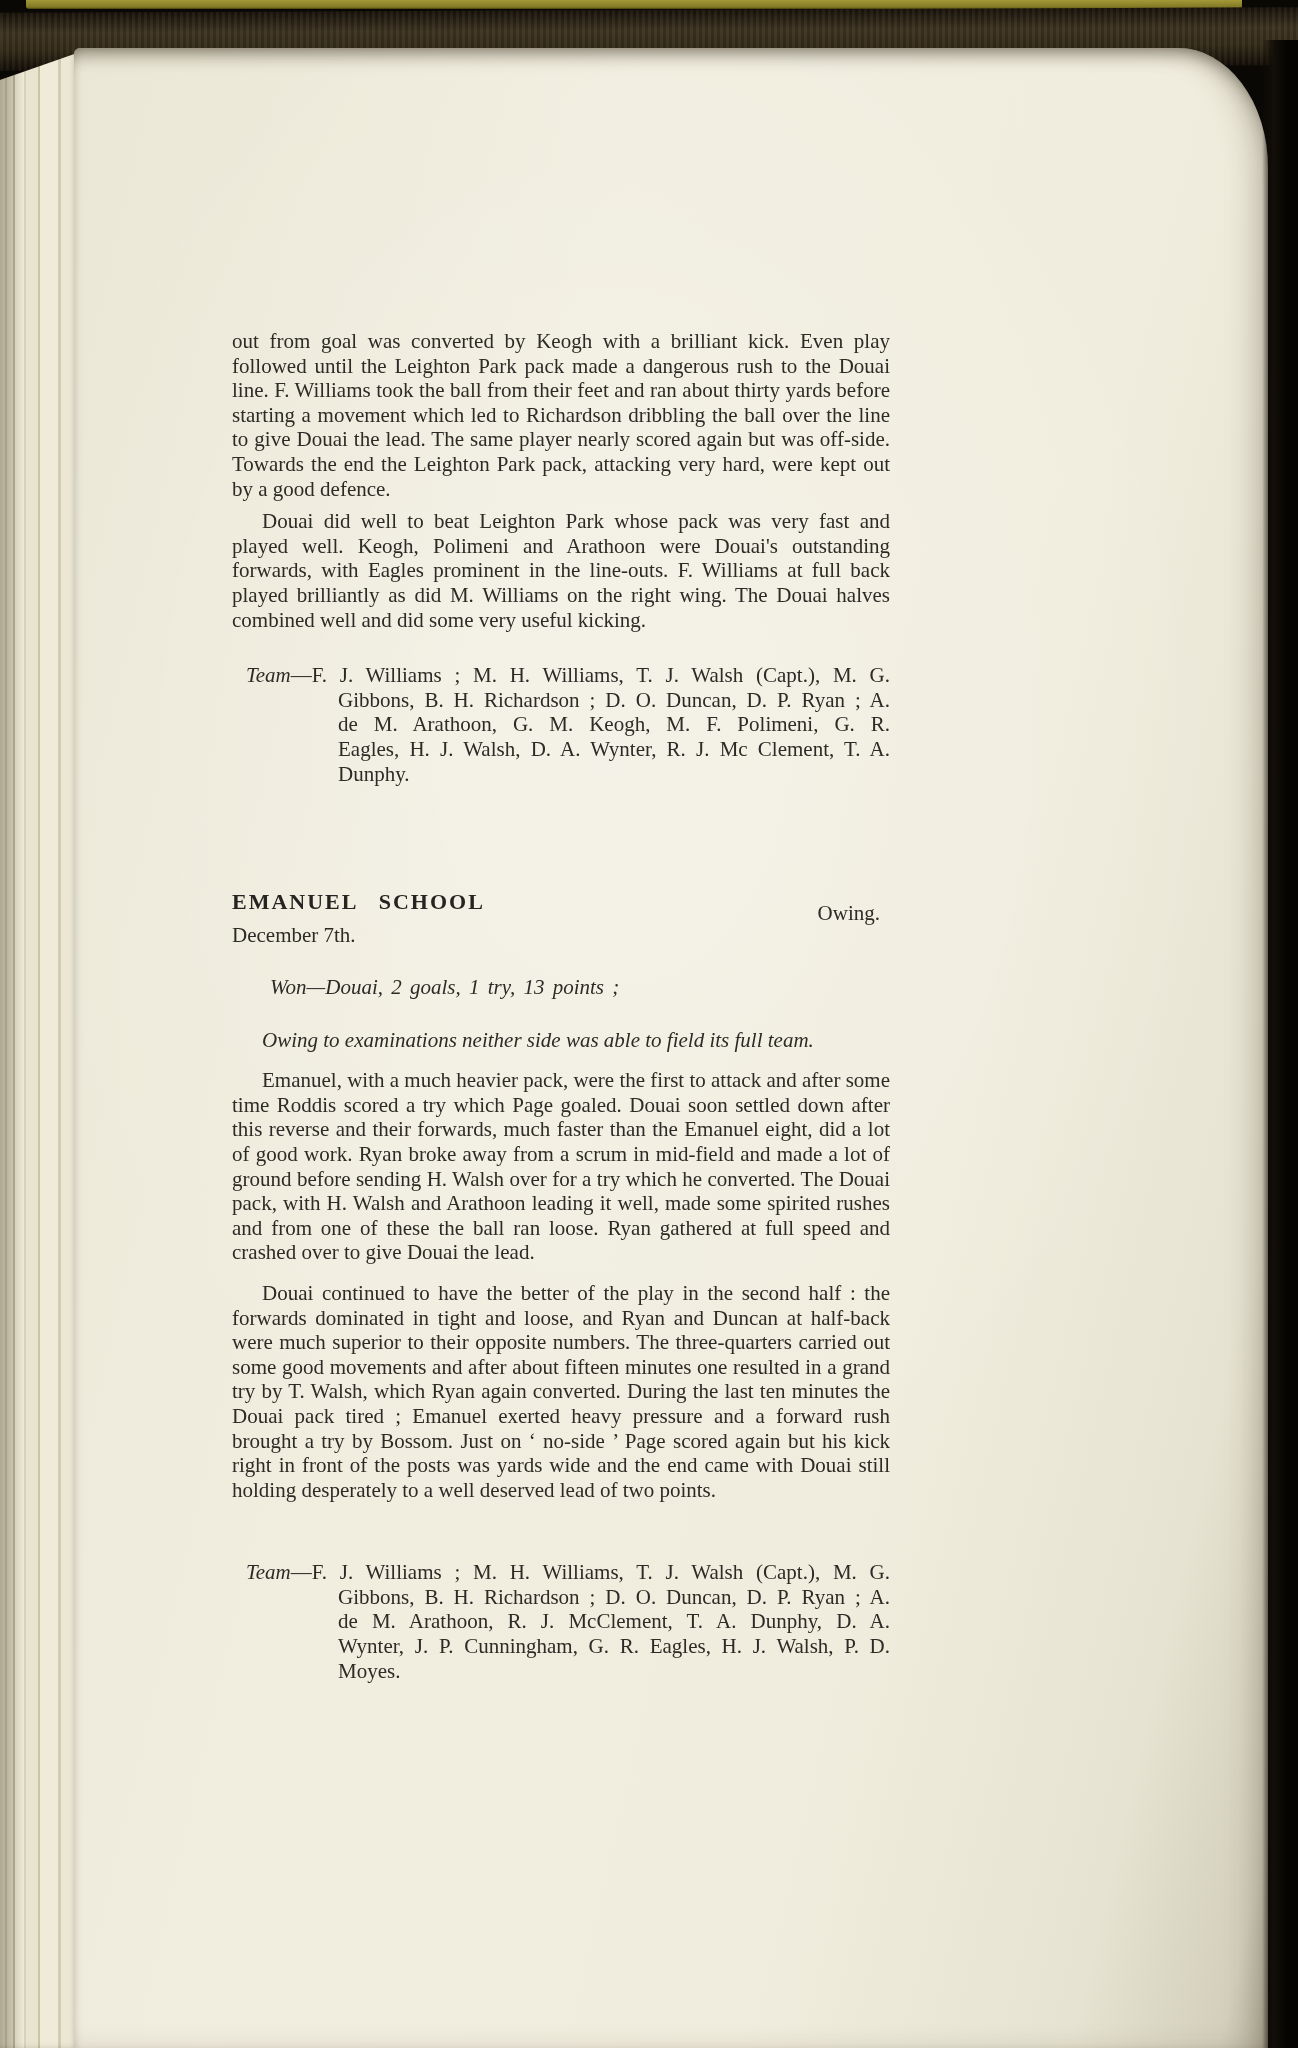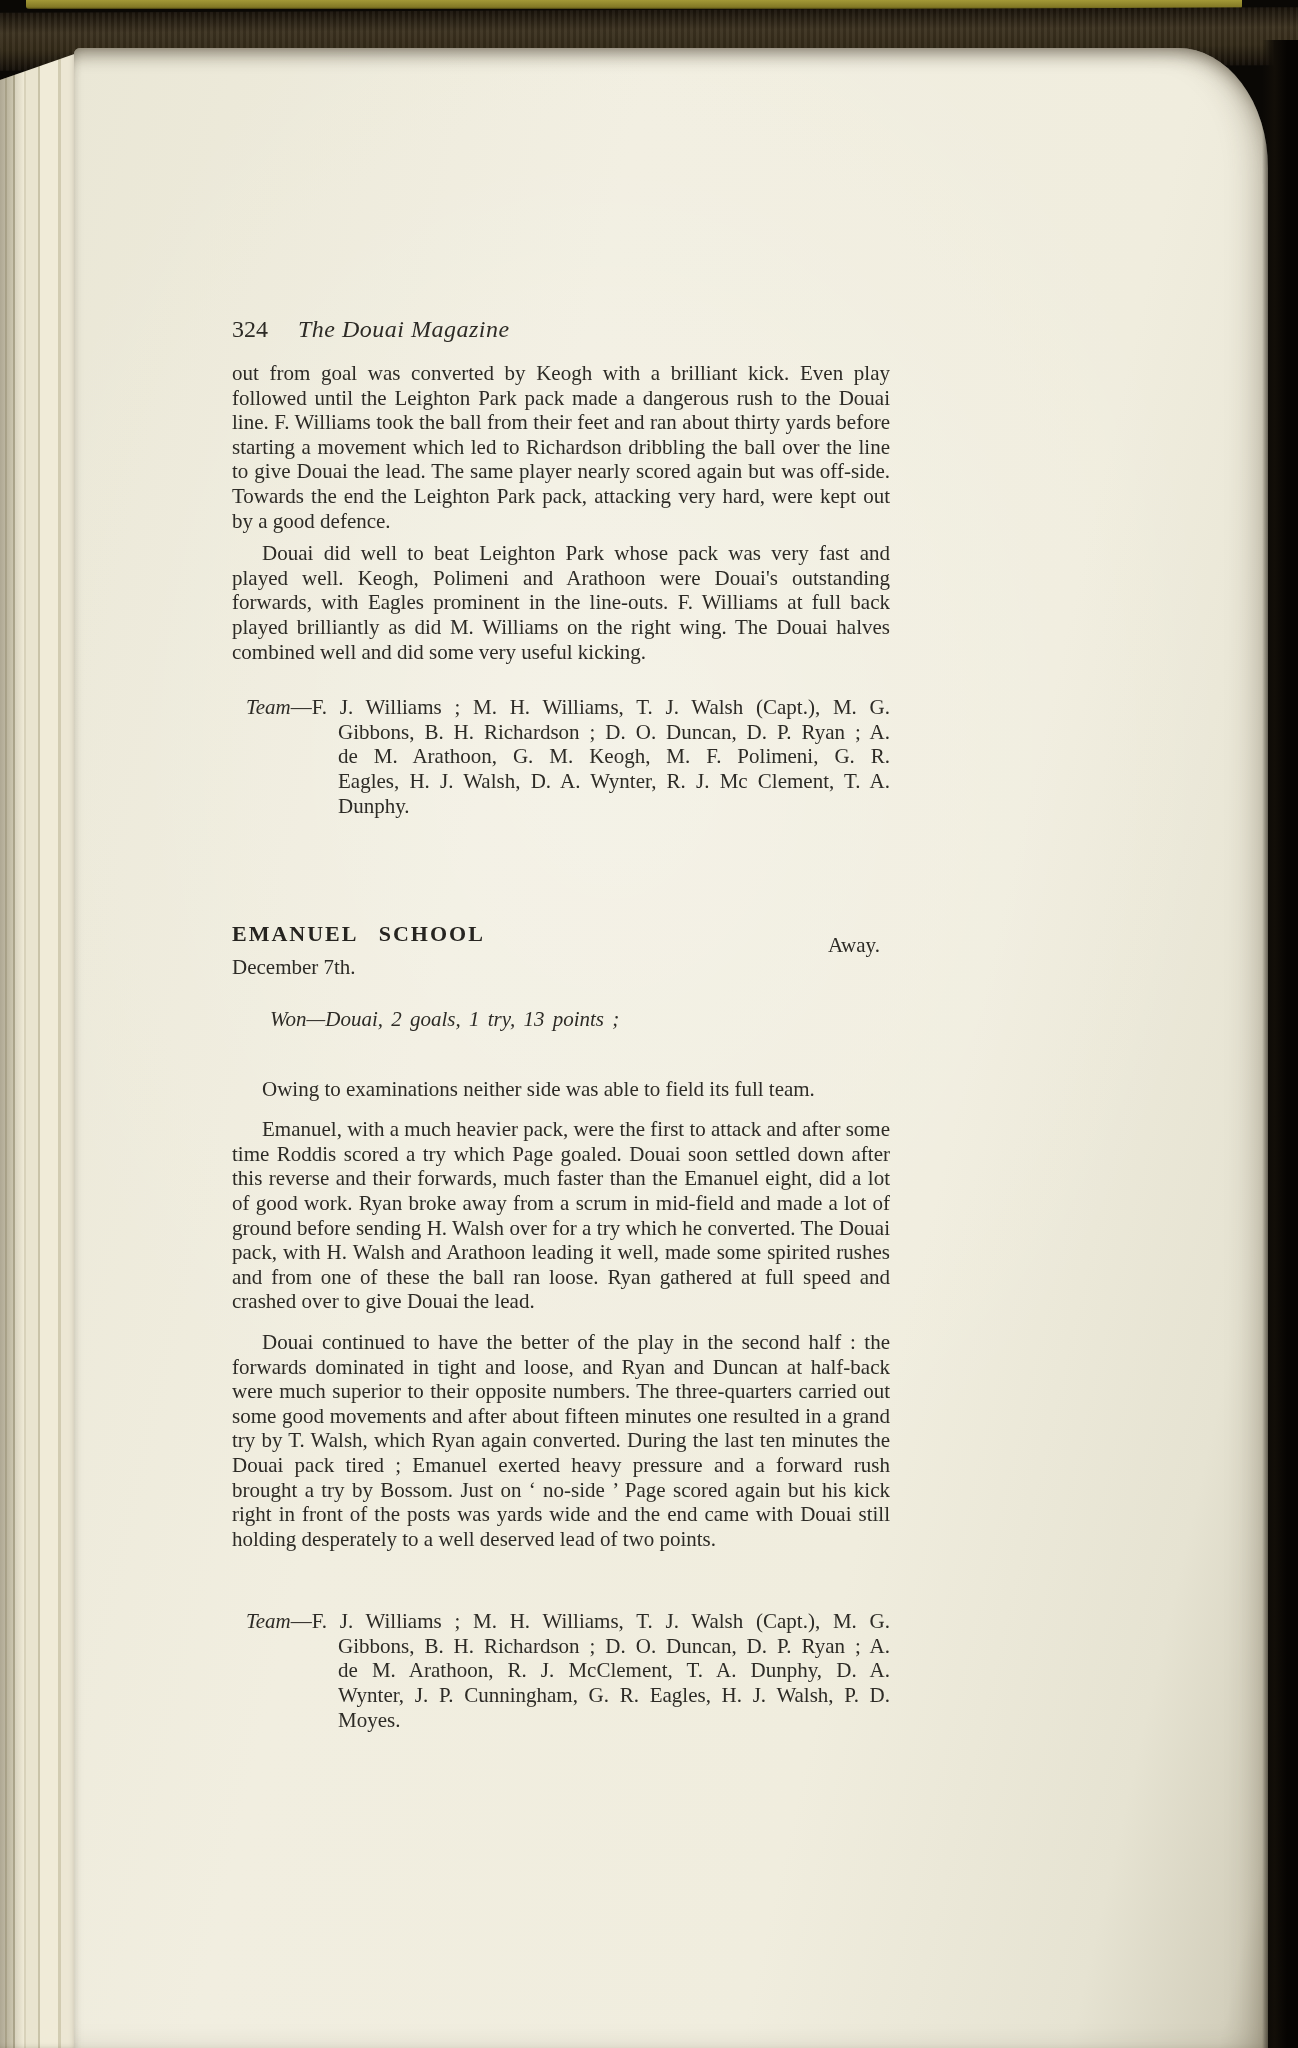--- a/index.html
+++ b/index.html
@@ -73,50 +73,46 @@
   .team .tlabel { font-style:italic;font-family:Liberation Serif, serif; }
   .match-heading {
     margin:102px 0 0 0; font-size:22px; line-height:28px; font-weight:bold;
     letter-spacing:2px; word-spacing:14px; color:#262420;
   }
   .date-row { margin-top:6px; display:flex; justify-content:space-between; line-height:26px; }
   .venue { position:relative; top:-22px; padding-right:10px; }
   .result { margin-top:26px; font-style:italic; line-height:27.5px; word-spacing:3px; }
   .result .r1 { margin-left:38px;font-style:italic; }
   .result .r2 { margin-left:100px; }
-  .para3 { margin-top:43px; }
+  .para3 { margin-top:26px;font-style:italic; }
   .team-2 { margin-top:58px; }
 </style>
 </head>
 <body>
 
 <div class="scene">
 
   <div class="top-sliver"></div>
   <div class="cover-board"></div>
   <div class="page-stack"></div>
 
   <div class="page">
     <div class="content">
 
-      <div class="header">
-        <span class="pnum">324</span>
-        <span class="mtitle">The Douai Magazine</span>
-      </div>
 
       <p class="p-first">out from goal was converted by Keogh with a brilliant kick.  Even play followed until the Leighton Park pack made a dangerous rush to the Douai line.  F. Williams took the ball from their feet and ran about thirty yards before starting a movement which led to Richardson dribbling the ball over the line to give Douai the lead. The same player nearly scored again but was off-side.  Towards the end the Leighton Park pack, attacking very hard, were kept out by a good defence.</p>
       <p class="indent gap16">Douai did well to beat Leighton Park whose pack was very fast and played well.  Keogh, Polimeni and Arathoon were Douai's outstanding forwards, with Eagles prominent in the line-outs. F. Williams at full back played brilliantly as did M. Williams on the right wing.  The Douai halves combined well and did some very useful kicking.</p>
 
       <p class="team"><span class="tlabel">Team</span><span>—F. J. Williams ;  M. H. Williams,  T. J. Walsh (Capt.),  M. G. Gibbons,  B. H. Richardson ;  D. O. Duncan,  D. P. Ryan ;  A. de M. Arathoon,  G. M. Keogh,  M. F. Polimeni,  G. R. Eagles,  H. J. Walsh,  D. A. Wynter,  R. J. Mc Clement,  T. A. Dunphy.</span></p>
 
       <h2 class="match-heading">EMANUEL SCHOOL</h2>
 
       <div class="date-row">
         <span class="date">December 7th.</span>
-        <span class="venue">Away.</span>
+        <span class="venue">Owing.</span>
       </div>
 
       <div class="result">
         <div class="r1">Won—Douai, 2 goals, 1 try, 13 points ;</div>
       </div>
 
       <p class="indent para3">Owing to examinations neither side was able to field its full team.</p>
       <p class="indent">Emanuel, with a much heavier pack, were the first to attack and after some time Roddis scored a try which Page goaled.  Douai soon settled down after this reverse and their forwards, much faster than the Emanuel eight, did a lot of good work.  Ryan broke away from a scrum in mid-field and made a lot of ground before sending H. Walsh over for a try which he converted.  The Douai pack, with H. Walsh and Arathoon leading it well, made some spirited rushes and from one of these the ball ran loose.  Ryan gathered at full speed and crashed over to give Douai the lead.</p>
       <p class="indent">Douai continued to have the better of the play in the second half : the forwards dominated in tight and loose, and Ryan and Duncan at half-back were much superior to their opposite numbers.  The three-quarters carried out some good movements and after about fifteen minutes one resulted in a grand try by T. Walsh, which Ryan again converted.  During the last ten minutes the Douai pack tired ; Emanuel exerted heavy pressure and a forward rush brought a try by Bossom.  Just on ‘ no-side ’ Page scored again but his kick right in front of the posts was yards wide and the end came with Douai still holding desperately to a well deserved lead of two points.</p>
 

